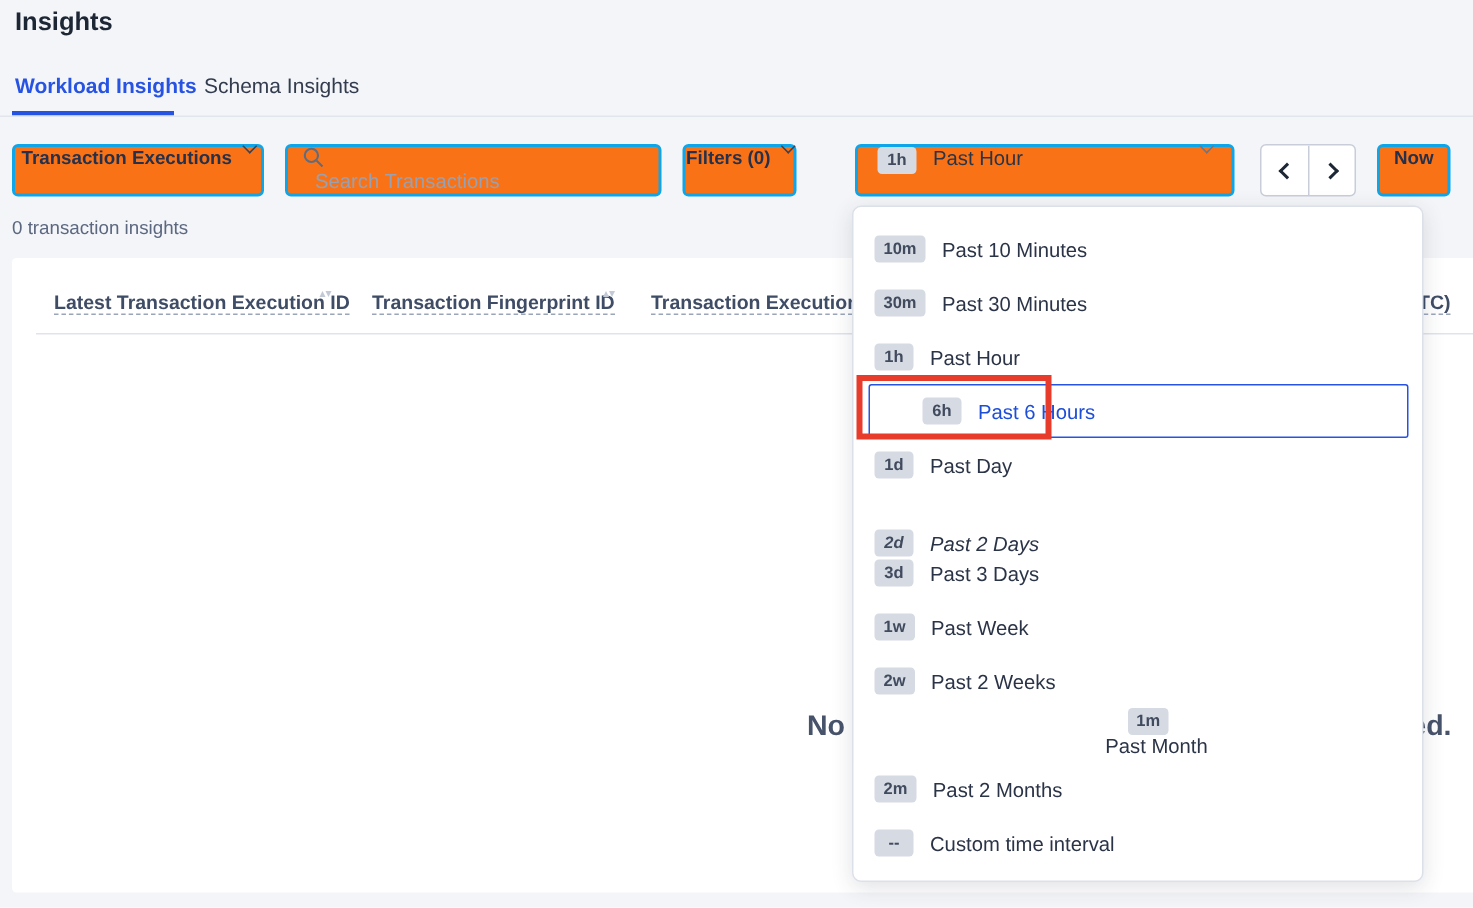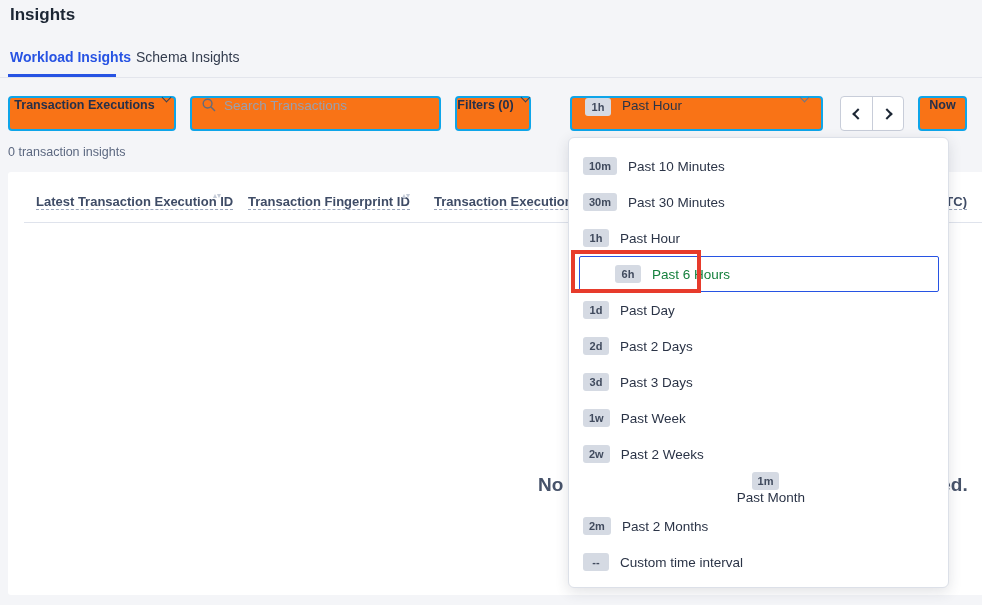--- a/index.html
+++ b/index.html
@@ -16,21 +16,21 @@
   .tab-underline { left:8px; top:74px; width:108px; height:3px; background:#2753e3; }
   .tabs-border { left:0; top:77px; width:982px; height:1px; background:#e3e5ec; }
 
   
   .btn { top:96px; height:35px; background:#f97316; border:2px solid #0ea5e9; border-radius:4px;
          display:flex; align-items:flex-start; cursor:pointer; }
   .btn-label { font-size:12.5px; font-weight:700; color:#26304a; }
   .chev-down { width:7px; height:7px; border-right:1.6px solid #3a4254; border-bottom:1.6px solid #3a4254;
                transform:rotate(45deg); margin-left:8px; margin-top:-4px; }
   .chev-down.gray { border-color:#6b7689; }
-  .search-box { left:190px; width:251px; padding:0 10px; cursor:text; }
+  .search-box { left:190px; width:251px; padding:0 10px; cursor:text;flex-direction:column; }
   .search-box input { border:none; outline:none; flex:1; font-size:13.5px; color:#26304a;
                       font-family:"Liberation Sans",sans-serif; background:transparent; margin-left:8px; }
   .search-box input::placeholder { color:#98a0b1; }
   .time-badge { background:#d5dae3; color:#414b5e; font-size:11px; font-weight:700;
                 border-radius:3px; padding:3px 6px; min-width:26px; text-align:center; display:inline-block; }
   .time-select-label { font-size:13.5px; color:#2b3447; margin-left:11px; }
   .arrow-group { left:840px; top:96px; width:64px; height:35px; display:flex; background:#fff;
                  border:1px solid #c8cdd9; border-radius:4px; overflow:hidden; }
   .arrow-cell { width:50%; display:flex; align-items:center; justify-content:center; cursor:pointer; }
   .arrow-cell + .arrow-cell { border-left:1px solid #c8cdd9; }
@@ -49,21 +49,21 @@
                font-family:"DejaVu Sans",sans-serif; cursor:pointer; }
   .head-border { left:24px; top:222px; width:1400px; height:1px; background:#dfe3ec; }
   .empty-msg { left:538px; top:474px; font-size:19px; font-weight:700; color:#47536a; white-space:nowrap; }
 
   
   .dropdown { left:568px; top:137px; width:381px; height:451px; background:#fff;
               border:1px solid #dce0e8; border-radius:6px; box-shadow:0 4px 14px rgba(40,50,70,.14); z-index:5; }
   .dd-item { position:absolute; left:0; width:100%; height:36px; display:flex; align-items:center;
              padding-left:14px; cursor:pointer; }
   .dd-label { font-size:13.5px; color:#2b3447; margin-left:11px; }
-  .dd-label.selected { color:#15803d; }
+  .dd-label.selected { color:#1d4ed8; }
   .selected-outline { position:absolute; left:10px; right:9px; top:118px; height:36px;
                       border:1px solid #2753e3; border-radius:2px; pointer-events:none; }
   .annotation-box { left:571px; top:250px; width:130px; height:43px; border:4px solid #e73b2c;
                     z-index:6; pointer-events:none; }
 </style>
 </head>
 <body>
 
 <div id="app">
 
@@ -143,21 +143,21 @@
     </div>
     <div class="dd-item" style="top:118px;padding-left:46px;">
       <span class="time-badge">6h</span>
       <span class="dd-label selected">Past 6 Hours</span>
     </div>
     <div class="selected-outline"></div>
     <div class="dd-item" style="top:154px;">
       <span class="time-badge">1d</span>
       <span class="dd-label">Past Day</span>
     </div>
-    <div class="dd-item" style="top:190px;">
+    <div class="dd-item" style="top:206px;font-style:italic;">
       <span class="time-badge">2d</span>
       <span class="dd-label">Past 2 Days</span>
     </div>
     <div class="dd-item" style="top:226px;">
       <span class="time-badge">3d</span>
       <span class="dd-label">Past 3 Days</span>
     </div>
     <div class="dd-item" style="top:262px;">
       <span class="time-badge">1w</span>
       <span class="dd-label">Past Week</span>

